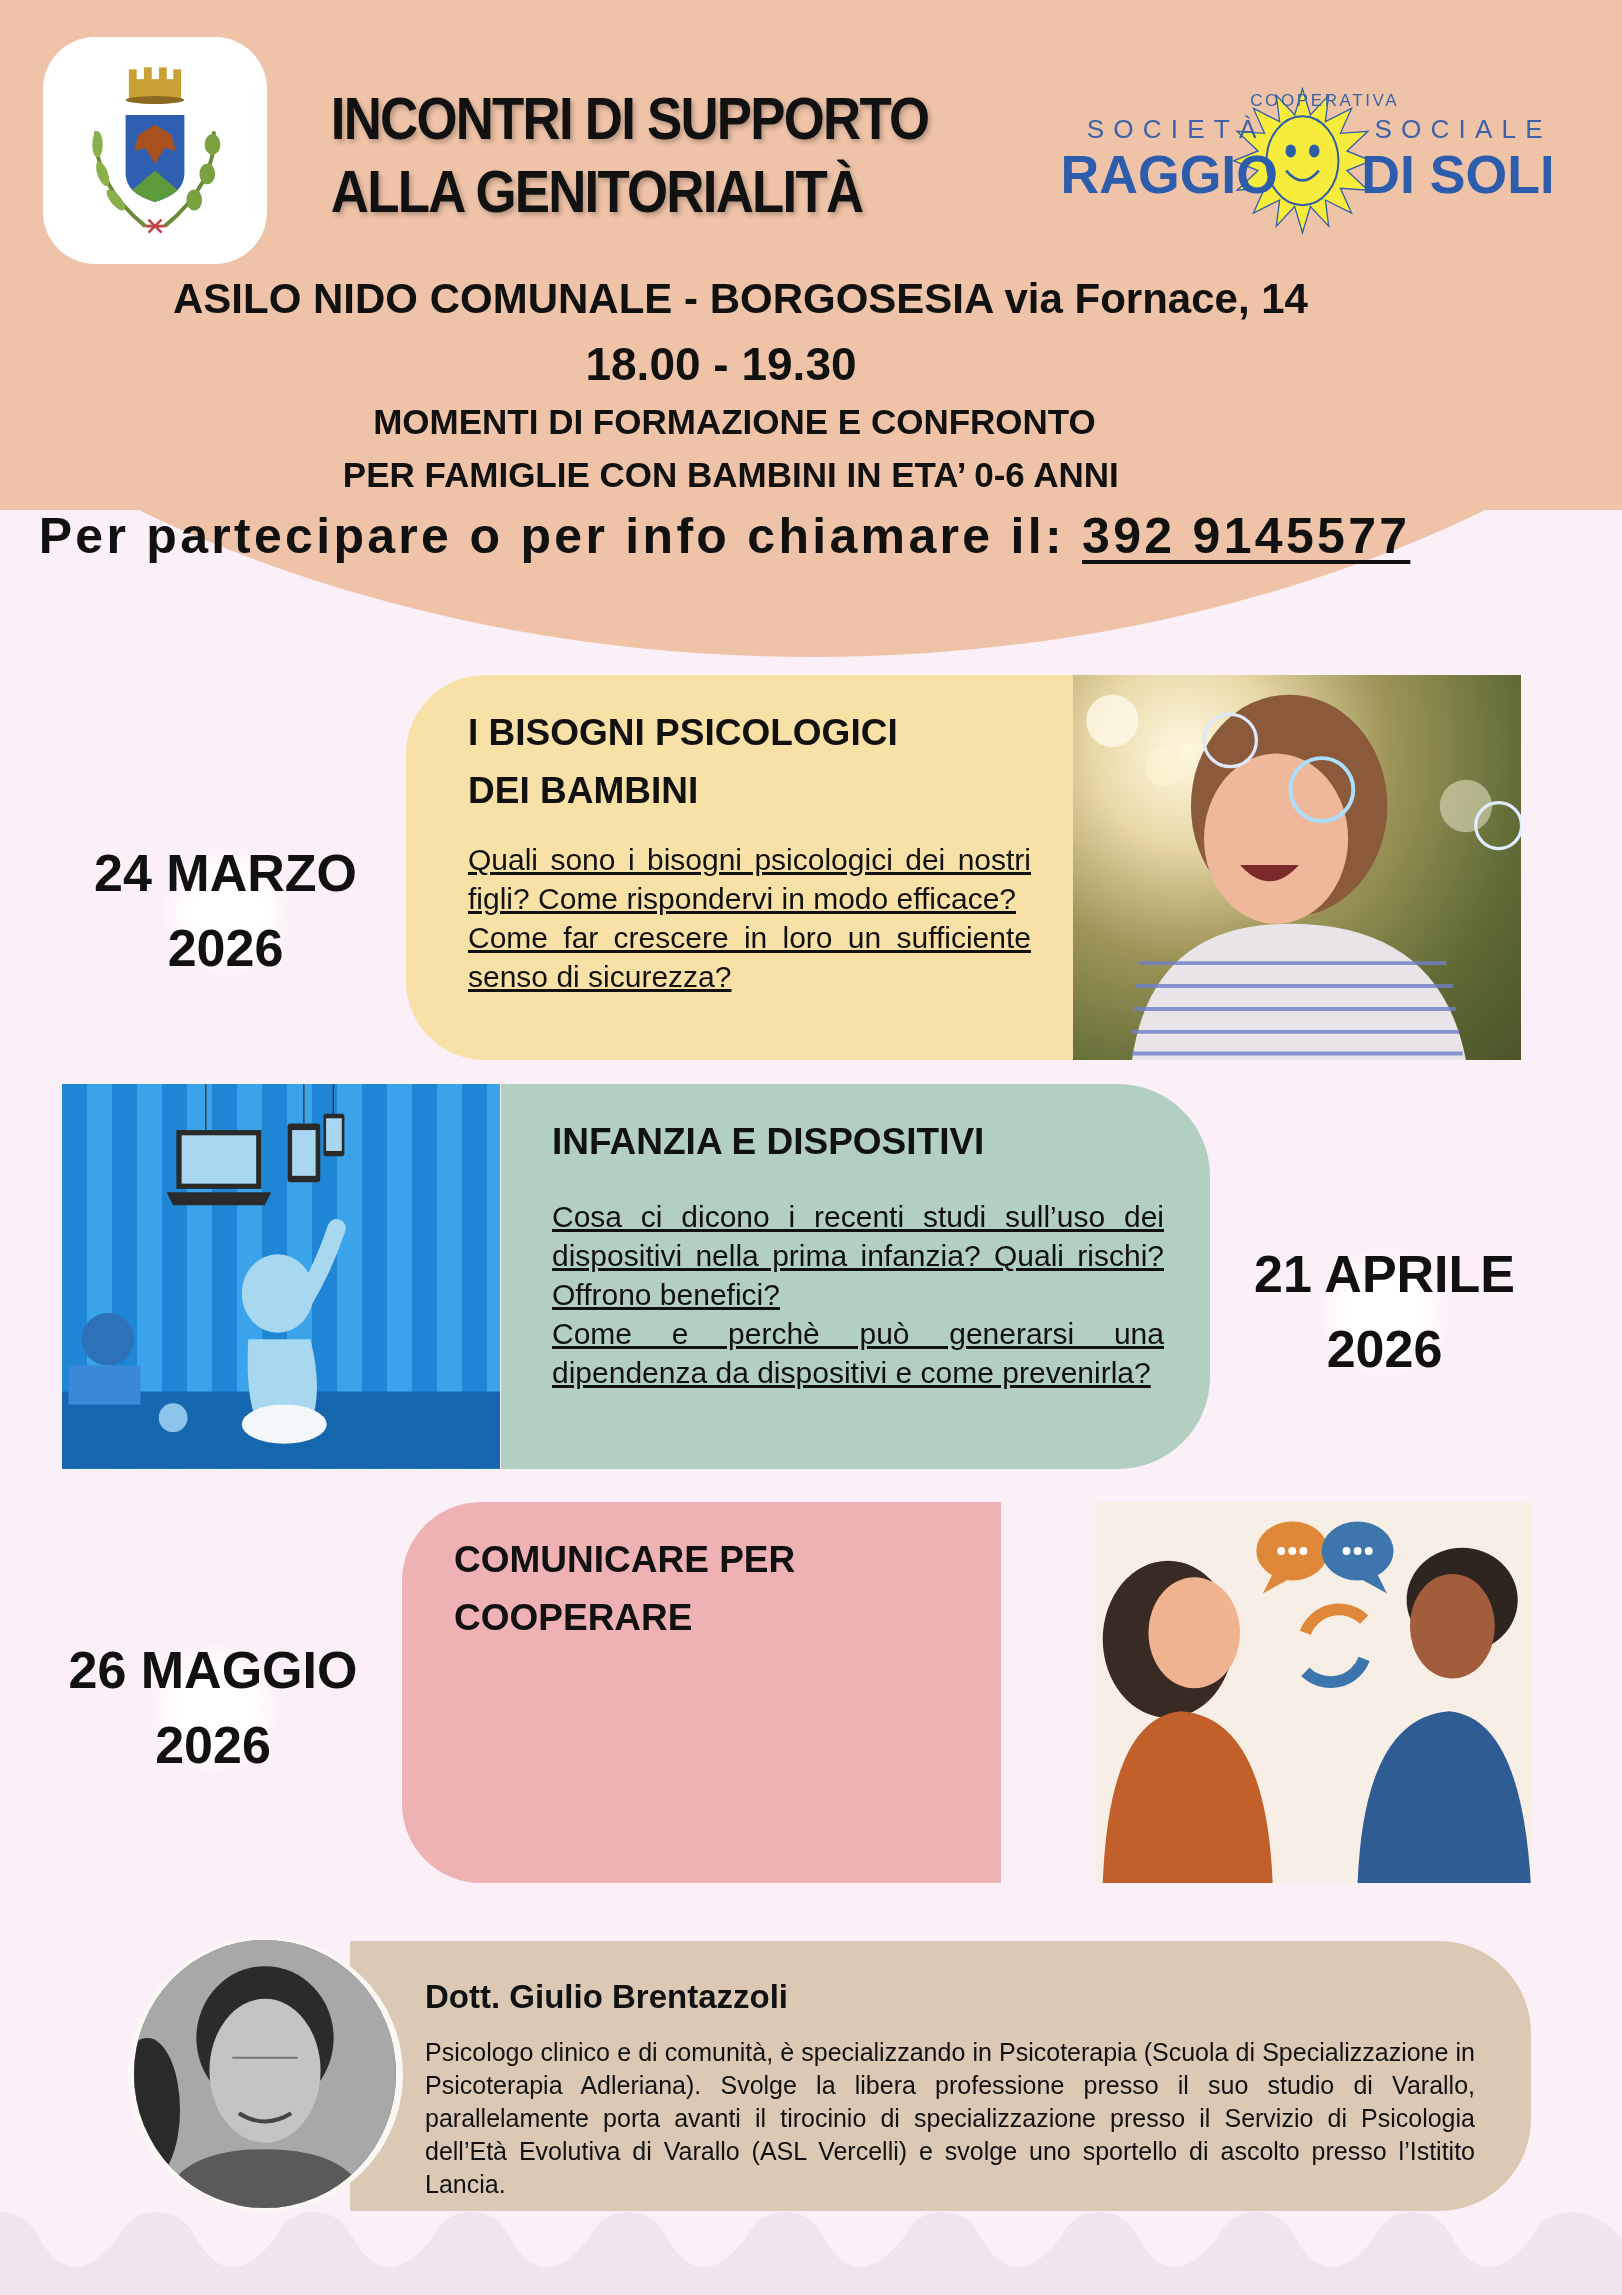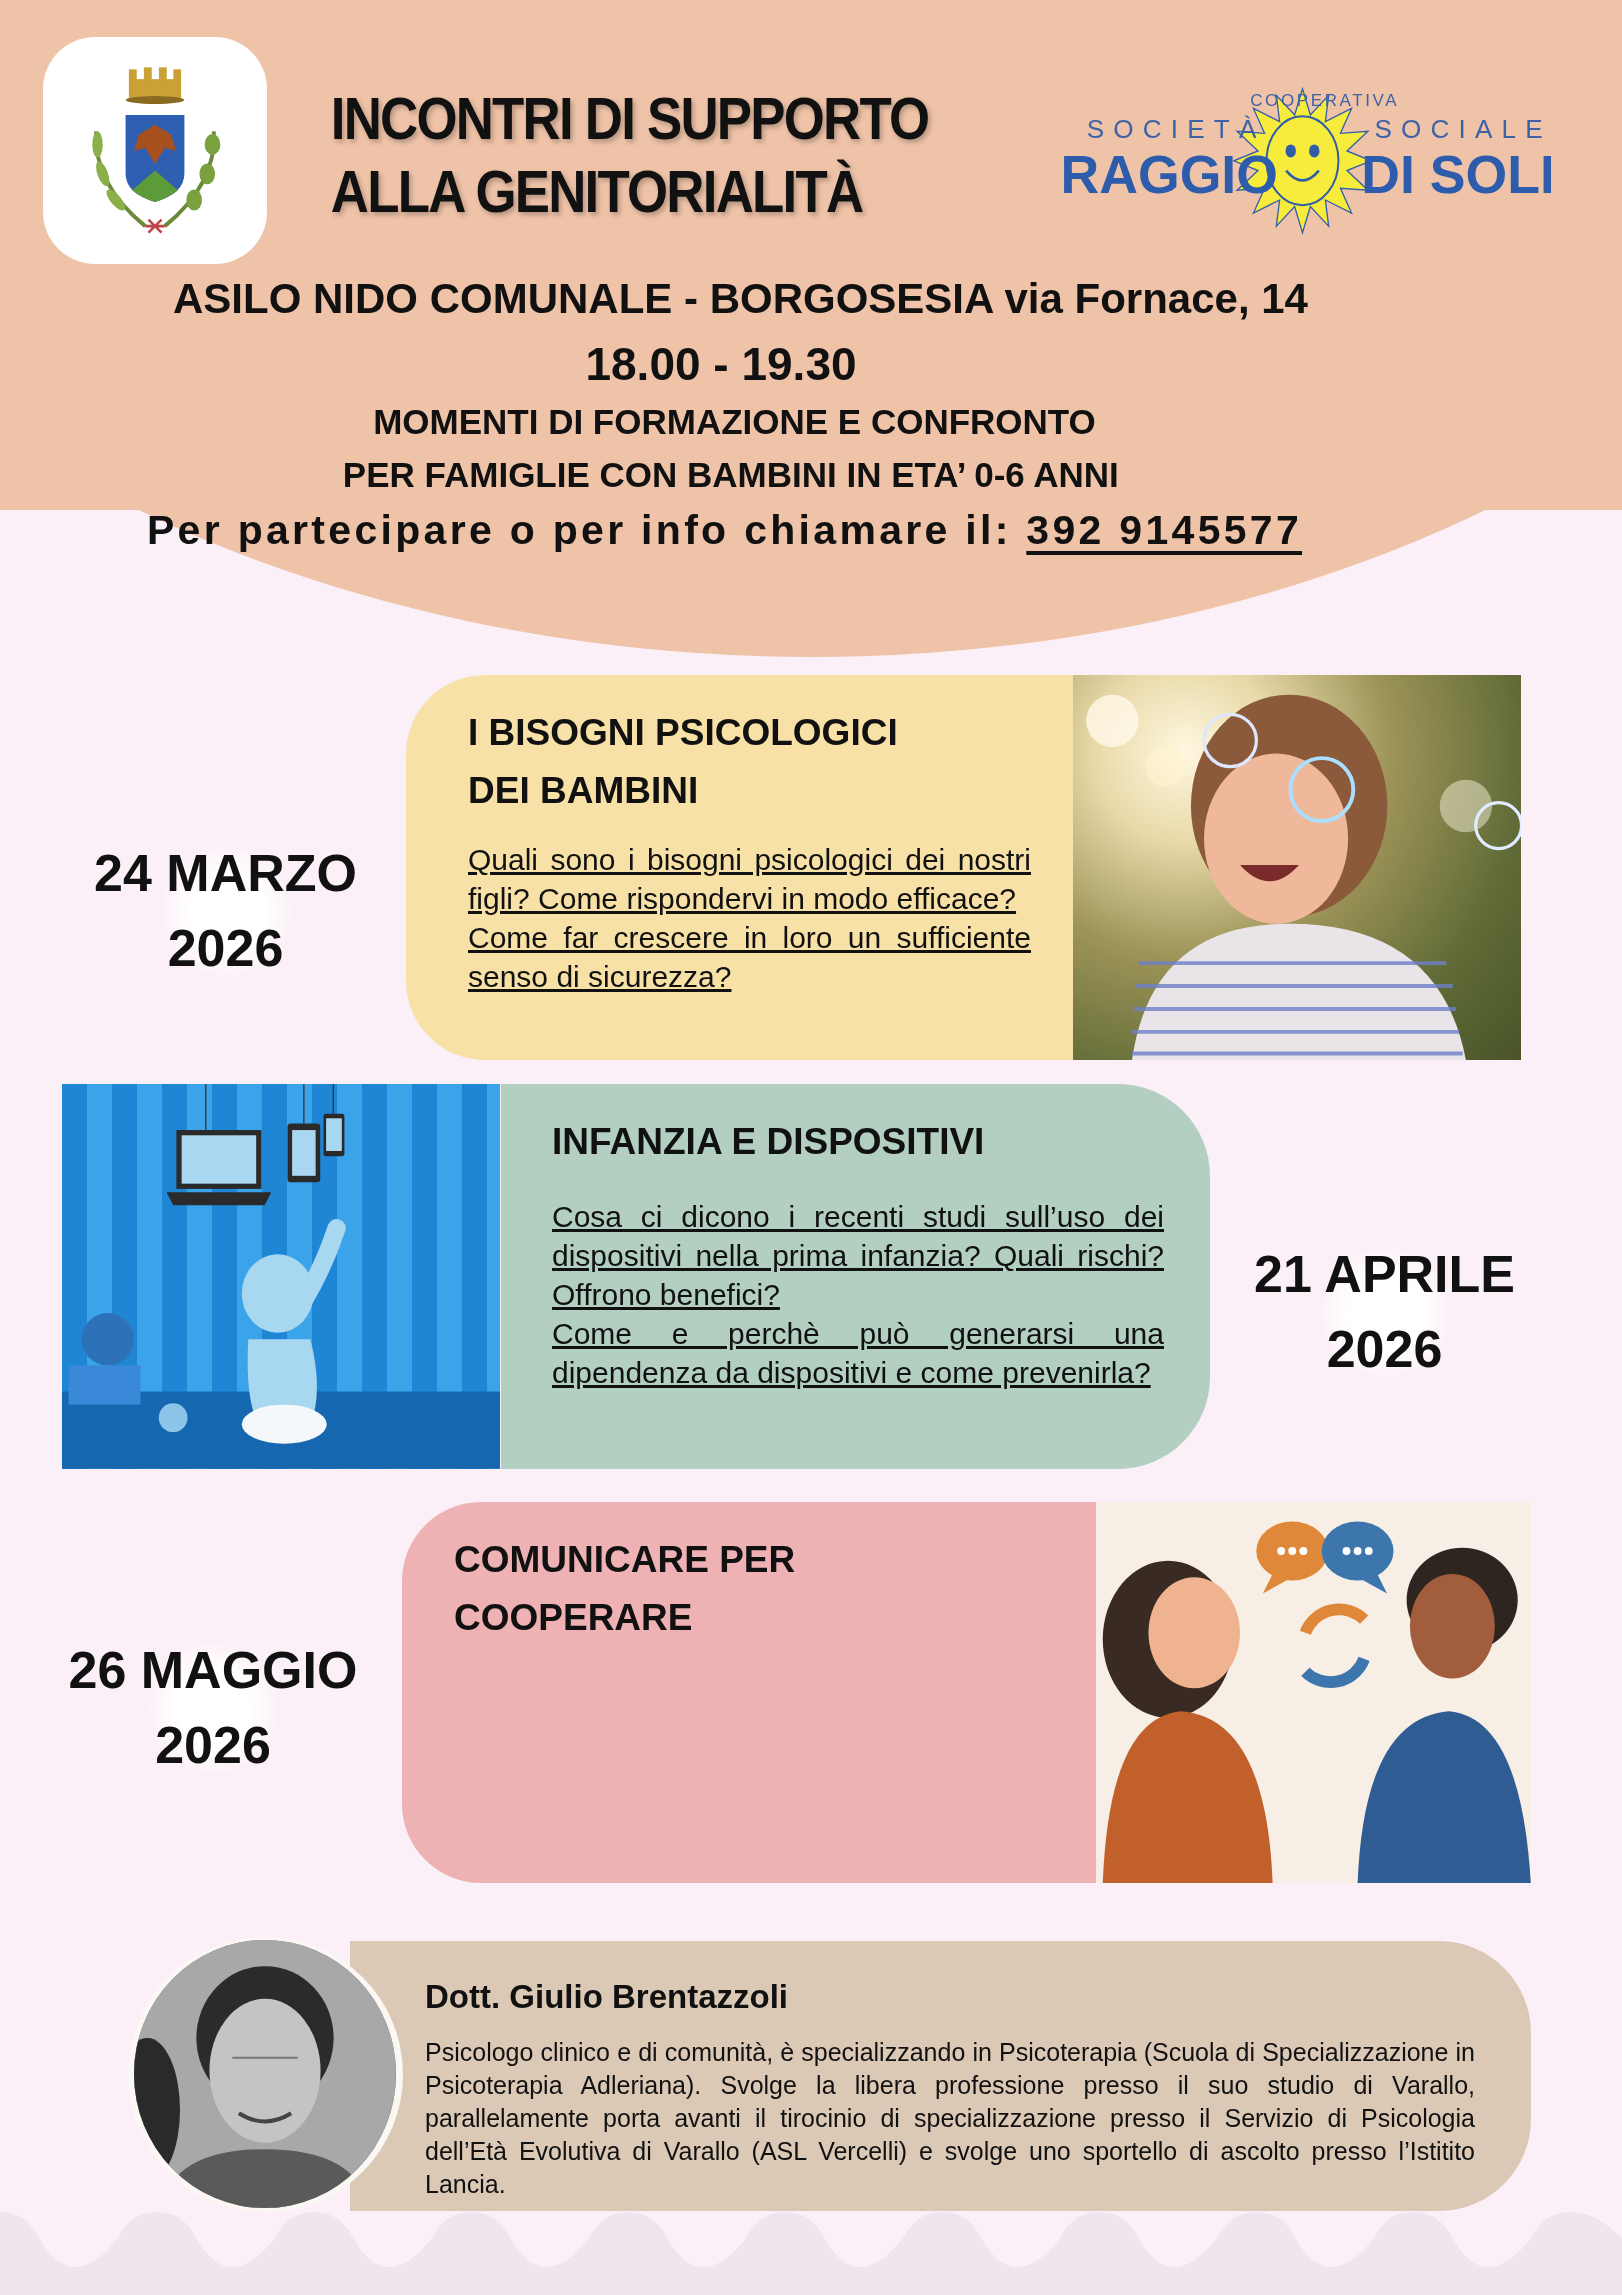--- a/index.html
+++ b/index.html
@@ -39,21 +39,21 @@
       position: absolute; left: 1054px; top: 79px; width: 497px; height: 157px;
     }
     .info-line {
       position: absolute; left: 0; width: 1442px; text-align: center;
       font-weight: bold; color: #111;
     }
     .venue { top: 275px; font-size: 42px; padding-left: 39px; }
     .hours { top: 337px; font-size: 46px; }
     .desc1 { top: 402px; font-size: 35px; padding-left: 27px; }
     .desc2 { top: 455px; font-size: 35px; padding-left: 19.6px; }
-    .contact { top: 507px; font-size: 41px; letter-spacing: 3.3px; padding-left: 7px; }
+    .contact { top: 507px; font-size: 50px; letter-spacing: 3.3px; padding-left: 7px; }
     .phone { text-decoration: underline; text-decoration-thickness: 3.9px; text-underline-offset: 6.5px; }
 
     
     .card {
       position: absolute; overflow: hidden;
     }
     .card-text { position: absolute; }
     .card-title {
       font-weight: bold; font-size: 37px; line-height: 58px;
     }
@@ -75,21 +75,21 @@
     .card1 { left: 406px; top: 675px; width: 667px; height: 385px; background: #f8e1a7; border-radius: 79px 0 0 79px; }
     .card1 .card-text { left: 62px; top: 29.4px; width: 563px; }
     .photo1 { left: 1073px; top: 675px; width: 448px; height: 385px;
       background: radial-gradient(circle at 25% 20%, #fff8e0 0%, #e8d9a8 20%, #9d9458 45%, #5f6a36 75%, #4a5428 100%); }
 
     .card2 { left: 501px; top: 1084px; width: 709px; height: 385px; background: #b2cfc2; border-radius: 0 92px 92px 0; }
     .card2 .card-text { left: 51px; top: 29.4px; width: 612px; }
     .photo2 { left: 62px; top: 1084px; width: 438px; height: 385px;
       background: repeating-linear-gradient(90deg, #1f86d6 0px, #1f86d6 25px, #3aa3ea 25px, #3aa3ea 50px); }
 
-    .card3 { left: 402px; top: 1502px; width: 694px; height: 381px; background: #efb2b4; border-radius: 79px 0 0 79px; }
+    .card3 { left: 402px; top: 1502px; width: 599px; height: 381px; background: #efb2b4; border-radius: 79px 0 0 79px; }
     .card3 .card-text { left: 52px; top: 29.4px; width: 612px; }
     .photo3 { left: 1096px; top: 1502px; width: 435px; height: 381px; background: #f7efe5; }
 
     .bio-card { left: 350px; top: 1941px; width: 1181px; height: 270px; background: #dbc9b6; border-radius: 0 92px 92px 0; }
     .bio-card .card-text { left: 75px; top: 26px; width: 1050px; }
     .bio-name { font-weight: bold; font-size: 33px; line-height: 59px; }
     .bio-body { font-size: 25px; line-height: 33px; text-align: justify; margin-top: 9.8px; }
     .avatar-frame { position: absolute; left: 128px; top: 1937px; width: 275px; height: 275px; border-radius: 50%; background: #fbf7f3; }
     .avatar { position: absolute; left: 134px; top: 1940px; width: 262px; height: 268px; border-radius: 50%;
       background: radial-gradient(circle at 50% 45%, #bdbdbd 0%, #9a9a9a 35%, #6d6d6d 70%, #4e4e4e 100%); overflow: hidden; }

